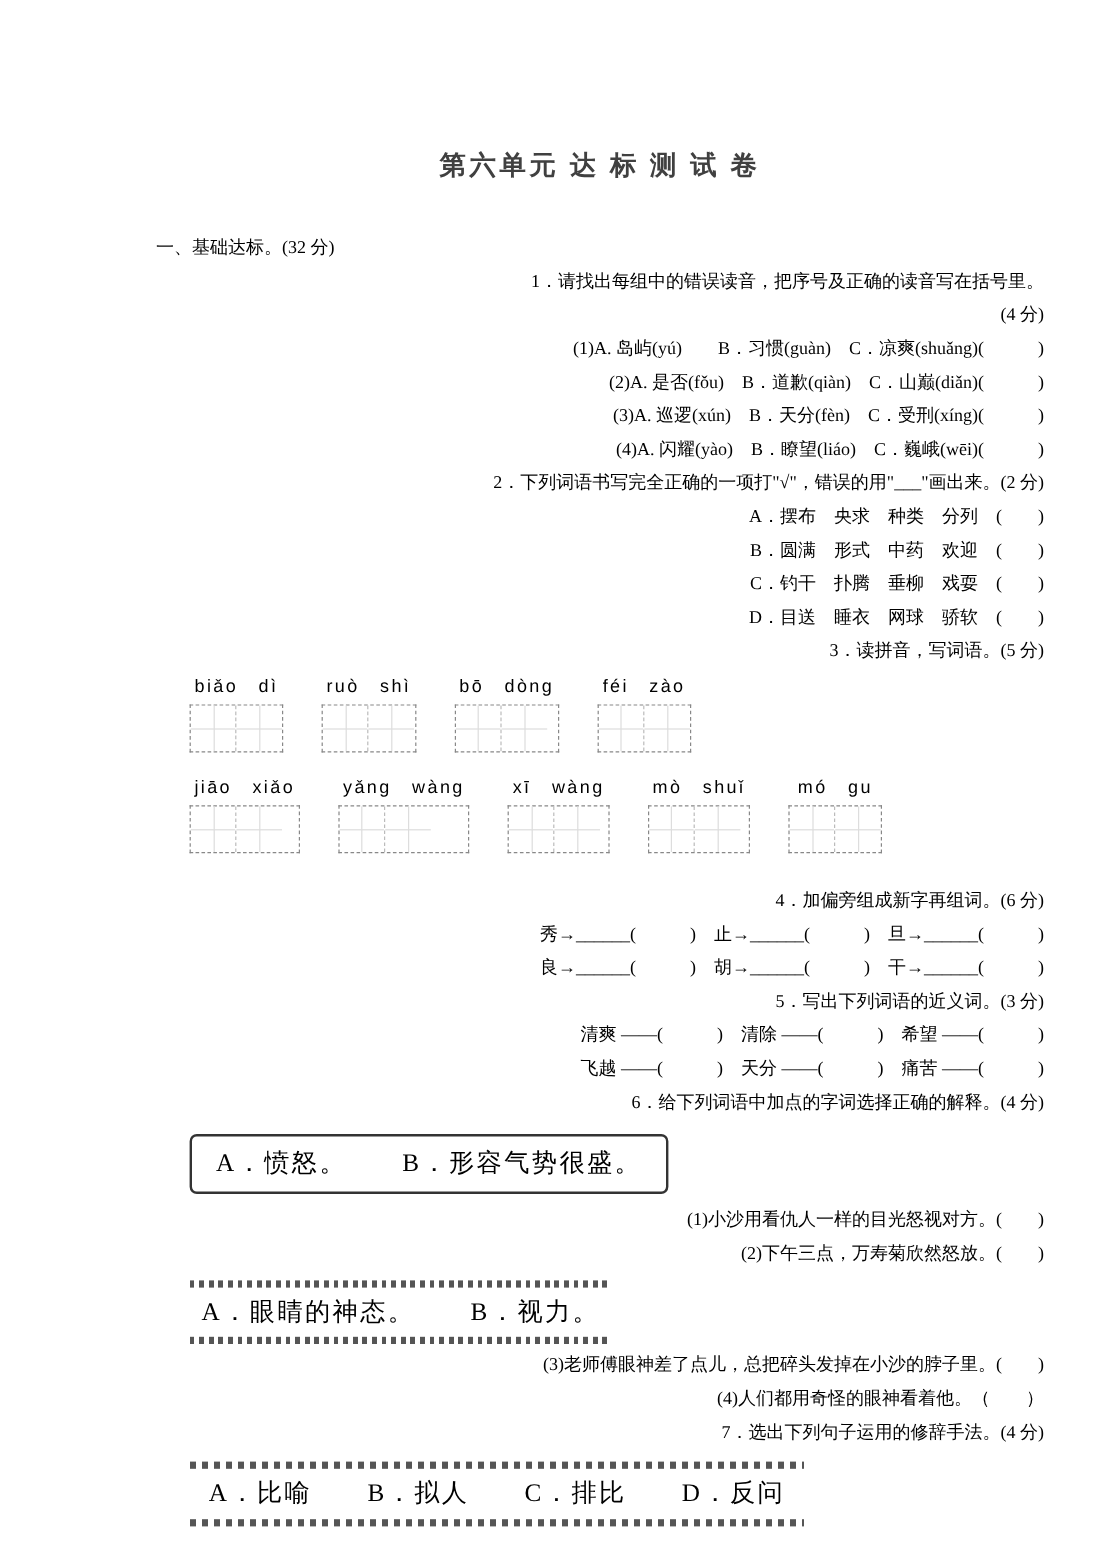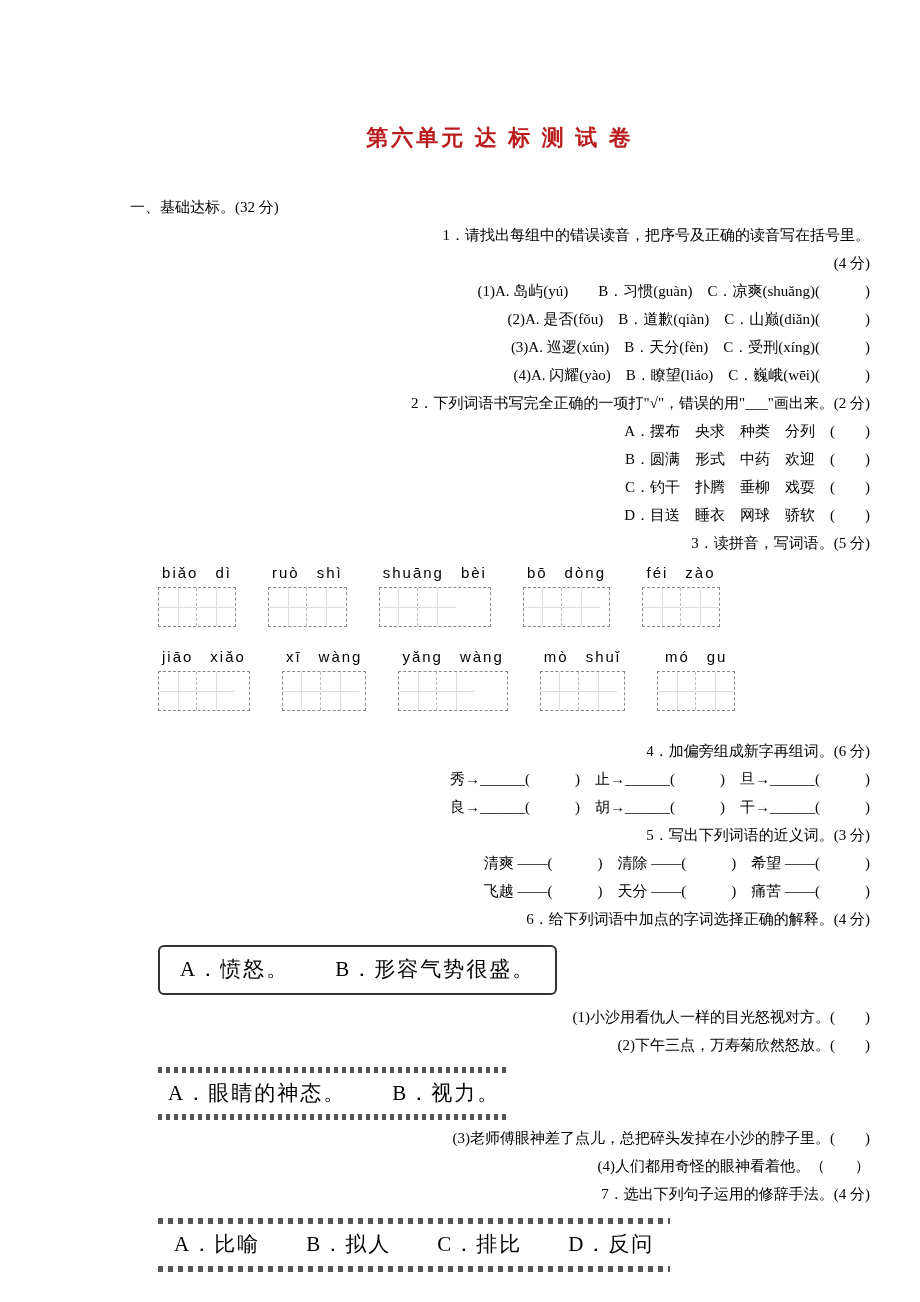--- a/index.html
+++ b/index.html
@@ -7,21 +7,21 @@
       font-family: "SimSun", "宋体", serif;
       font-size: 15px;
       line-height: 1.6;
       color: #000;
       background: #fff;
       width: 920px;
       padding: 120px 50px 60px 130px;
     }
     .title {
       text-align: center;
-      color: #b91c1c;
+      color: #404040;
       font-size: 22px;
       font-weight: bold;
       letter-spacing: 3px;
       margin-bottom: 40px;
       font-family: "SimSun", "宋体", serif;
     }
     .section-head { margin-bottom: 4px; }
     .qline { margin-bottom: 4px; text-align: right; }
     .indent1 { padding-left: 28px; }
     .indent2 { padding-left: 56px; }
@@ -135,27 +135,20 @@
       </div>
   </div>
   <div class="pinyin-block">
     <div class="pinyin-label">ruò　shì</div>
     <div class="grid-box">
         <div class="grid-cell"></div>
         <div class="grid-cell"></div>
       </div>
   </div>
   <div class="pinyin-block">
-    <div class="pinyin-label">shuāng　bèi</div>
-    <div class="grid-box">
-        <div class="grid-cell"></div>
-        <div class="grid-cell"></div>
-      </div>
-  </div>
-  <div class="pinyin-block">
     <div class="pinyin-label">bō　dòng</div>
     <div class="grid-box">
         <div class="grid-cell"></div>
         <div class="grid-cell"></div>
       </div>
   </div>
   <div class="pinyin-block">
     <div class="pinyin-label">féi　zào</div>
     <div class="grid-box">
         <div class="grid-cell"></div>
@@ -166,28 +159,28 @@
 
 <div class="pinyin-row" style="margin-top:18px;">
   <div class="pinyin-block">
     <div class="pinyin-label">jiāo　xiǎo</div>
     <div class="grid-box">
         <div class="grid-cell"></div>
         <div class="grid-cell"></div>
       </div>
   </div>
   <div class="pinyin-block">
+    <div class="pinyin-label">yǎng　wàng</div>
+    <div class="grid-box">
+        <div class="grid-cell"></div>
+        <div class="grid-cell"></div>
+      </div>
+  </div>
+  <div class="pinyin-block">
     <div class="pinyin-label">xī　wàng</div>
-    <div class="grid-box">
-        <div class="grid-cell"></div>
-        <div class="grid-cell"></div>
-      </div>
-  </div>
-  <div class="pinyin-block">
-    <div class="pinyin-label">yǎng　wàng</div>
     <div class="grid-box">
         <div class="grid-cell"></div>
         <div class="grid-cell"></div>
       </div>
   </div>
   <div class="pinyin-block">
     <div class="pinyin-label">mò　shuǐ</div>
     <div class="grid-box">
         <div class="grid-cell"></div>
         <div class="grid-cell"></div>

